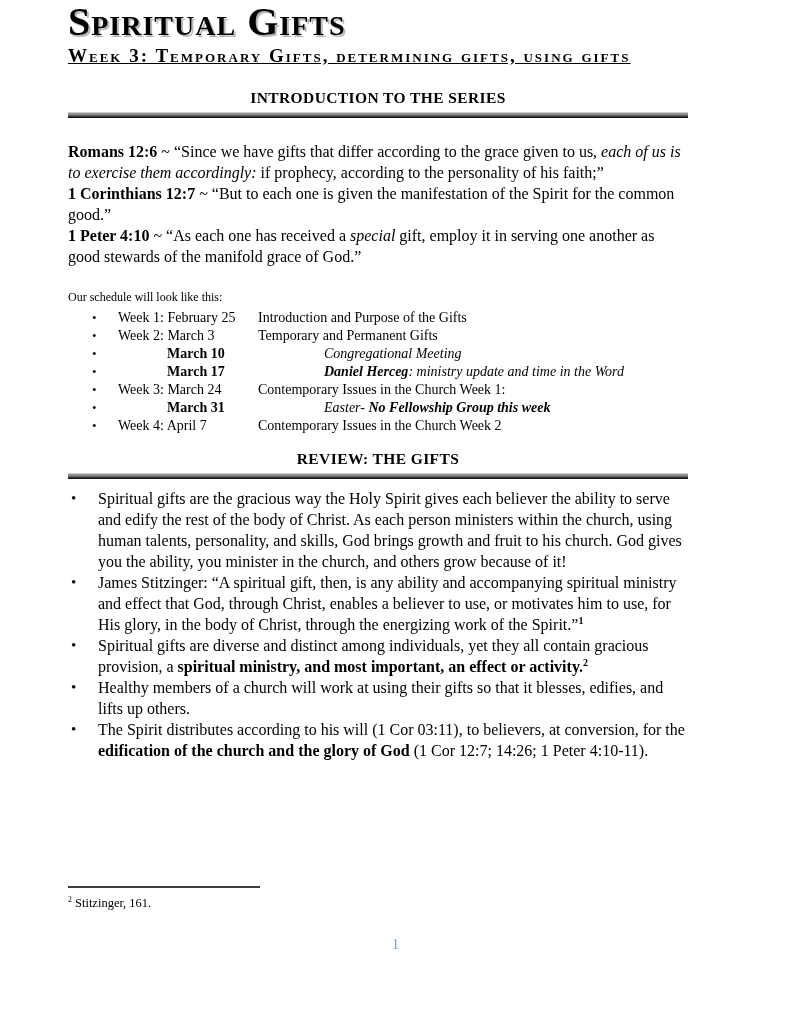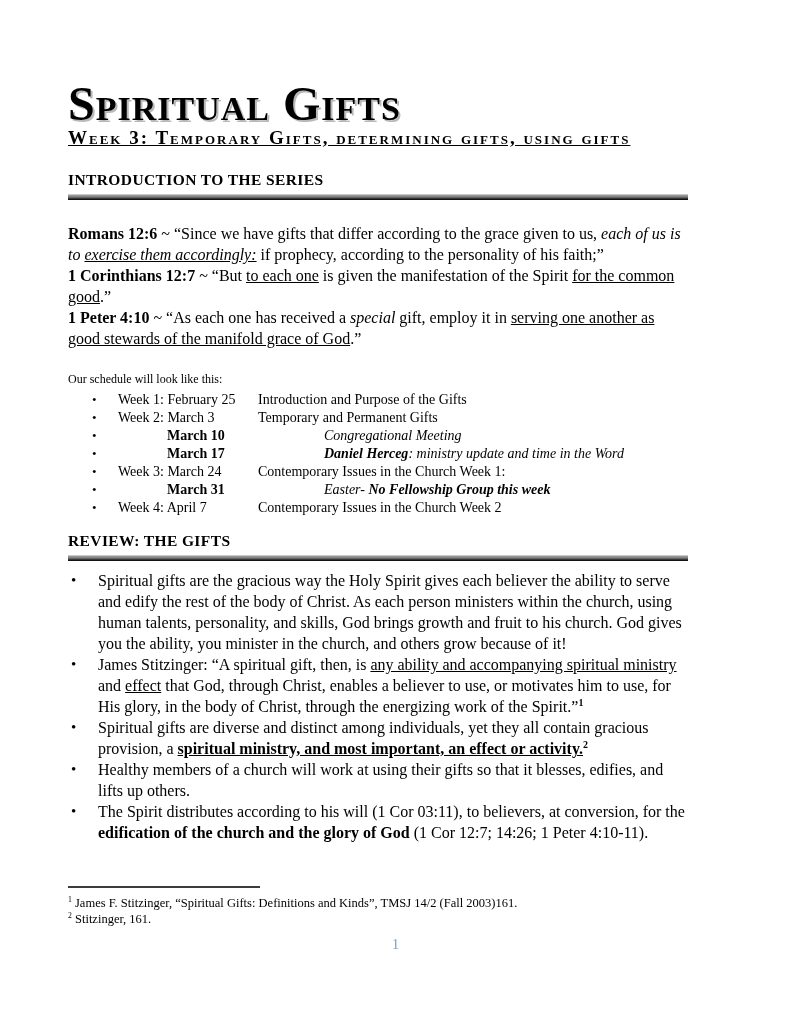--- a/index.html
+++ b/index.html
@@ -10,42 +10,42 @@
     font-family:"Liberation Serif","DejaVu Serif",serif;
     color:#000;
     overflow:hidden;
   }
   .content{
     position:absolute;
     left:68px;top:0;
     width:620px;
   }
   .doc-title{
-    margin-top:82px;
-    font-size:48px;
+    font-size:40px;
     line-height:44px;
     font-weight:bold;
     font-variant:small-caps;
     letter-spacing:1px;
     text-shadow:2px 2px 0 #b9b9b9;
   }
   .doc-subtitle{
     font-size:19px;
     line-height:24px;
     font-weight:bold;
     font-variant:small-caps;
     letter-spacing:2px;
     text-decoration:underline;
   }
   .section-heading{
     margin-top:20px;
     font-size:15.5px;
     line-height:19px;
     font-weight:bold;
     letter-spacing:0.4px;
+    text-align:center;
   }
   .thick-rule{
     margin-top:5px;
     height:6px;
     background:linear-gradient(to bottom,#e6e6e6 0%,#9a9a9a 22%,#7c7c7c 50%,#3a3a3a 74%,#000 100%);
   }
   .scripture{
     margin-top:23px;
     font-size:16px;
     line-height:21px;
@@ -63,21 +63,21 @@
   .sdate.ind{width:91px;font-weight:bold;}
   .sdesc{flex:1;}
   .sdesc.ind{padding-left:66px;}
   .review-heading{margin-top:14px;font-family:Liberation Serif, serif;}
   .bullets{margin-top:9px;font-size:16px;line-height:21px;}
   .brow{display:flex;}
   .brow .blt{flex:none;width:30px;padding-left:3px;box-sizing:border-box;font-size:15px;}
   .btext{flex:1;}
   .b{font-weight:bold;}
   .i{font-style:italic;}
-  .u{text-decoration:underline;text-align:center;}
+  .u{text-align:center;}
   sup{font-size:0.62em;line-height:0;vertical-align:super;}
   .footnote-block{
     position:absolute;
     left:68px;top:886px;
     width:620px;
   }
   .fn-rule{width:192px;border-top:2px solid #3c3c3c;margin-bottom:7px;}
   .footnote{font-size:12.5px;line-height:16px;}
   .page-number{
     position:absolute;
@@ -167,18 +167,17 @@
       <div class="brow">
         <span class="blt">•</span>
         <span class="btext"><span>The Spirit distributes according to his will (1 Cor 03:11), to believers, at conversion, for the </span><span class="b">edification of the church and the glory of God</span><span> (1 Cor 12:7; 14:26; 1 Peter 4:10-11).</span></span>
       </div>
     </div>
 
   </div>
 
   <div class="footnote-block">
     <div class="fn-rule"></div>
-    <div class="footnote"><sup>1</sup><span> James F. Stitzinger, “Spiritual Gifts: Definitions and Kinds”, TMSJ 14/2 (Fall 2003)161.</span></div>
     <div class="footnote"><sup>2</sup><span> Stitzinger, 161.</span></div>
   </div>
 
   <div class="page-number" style="color: rgb(127, 159, 213);">1</div>
 </div>
 
 </body></html>

